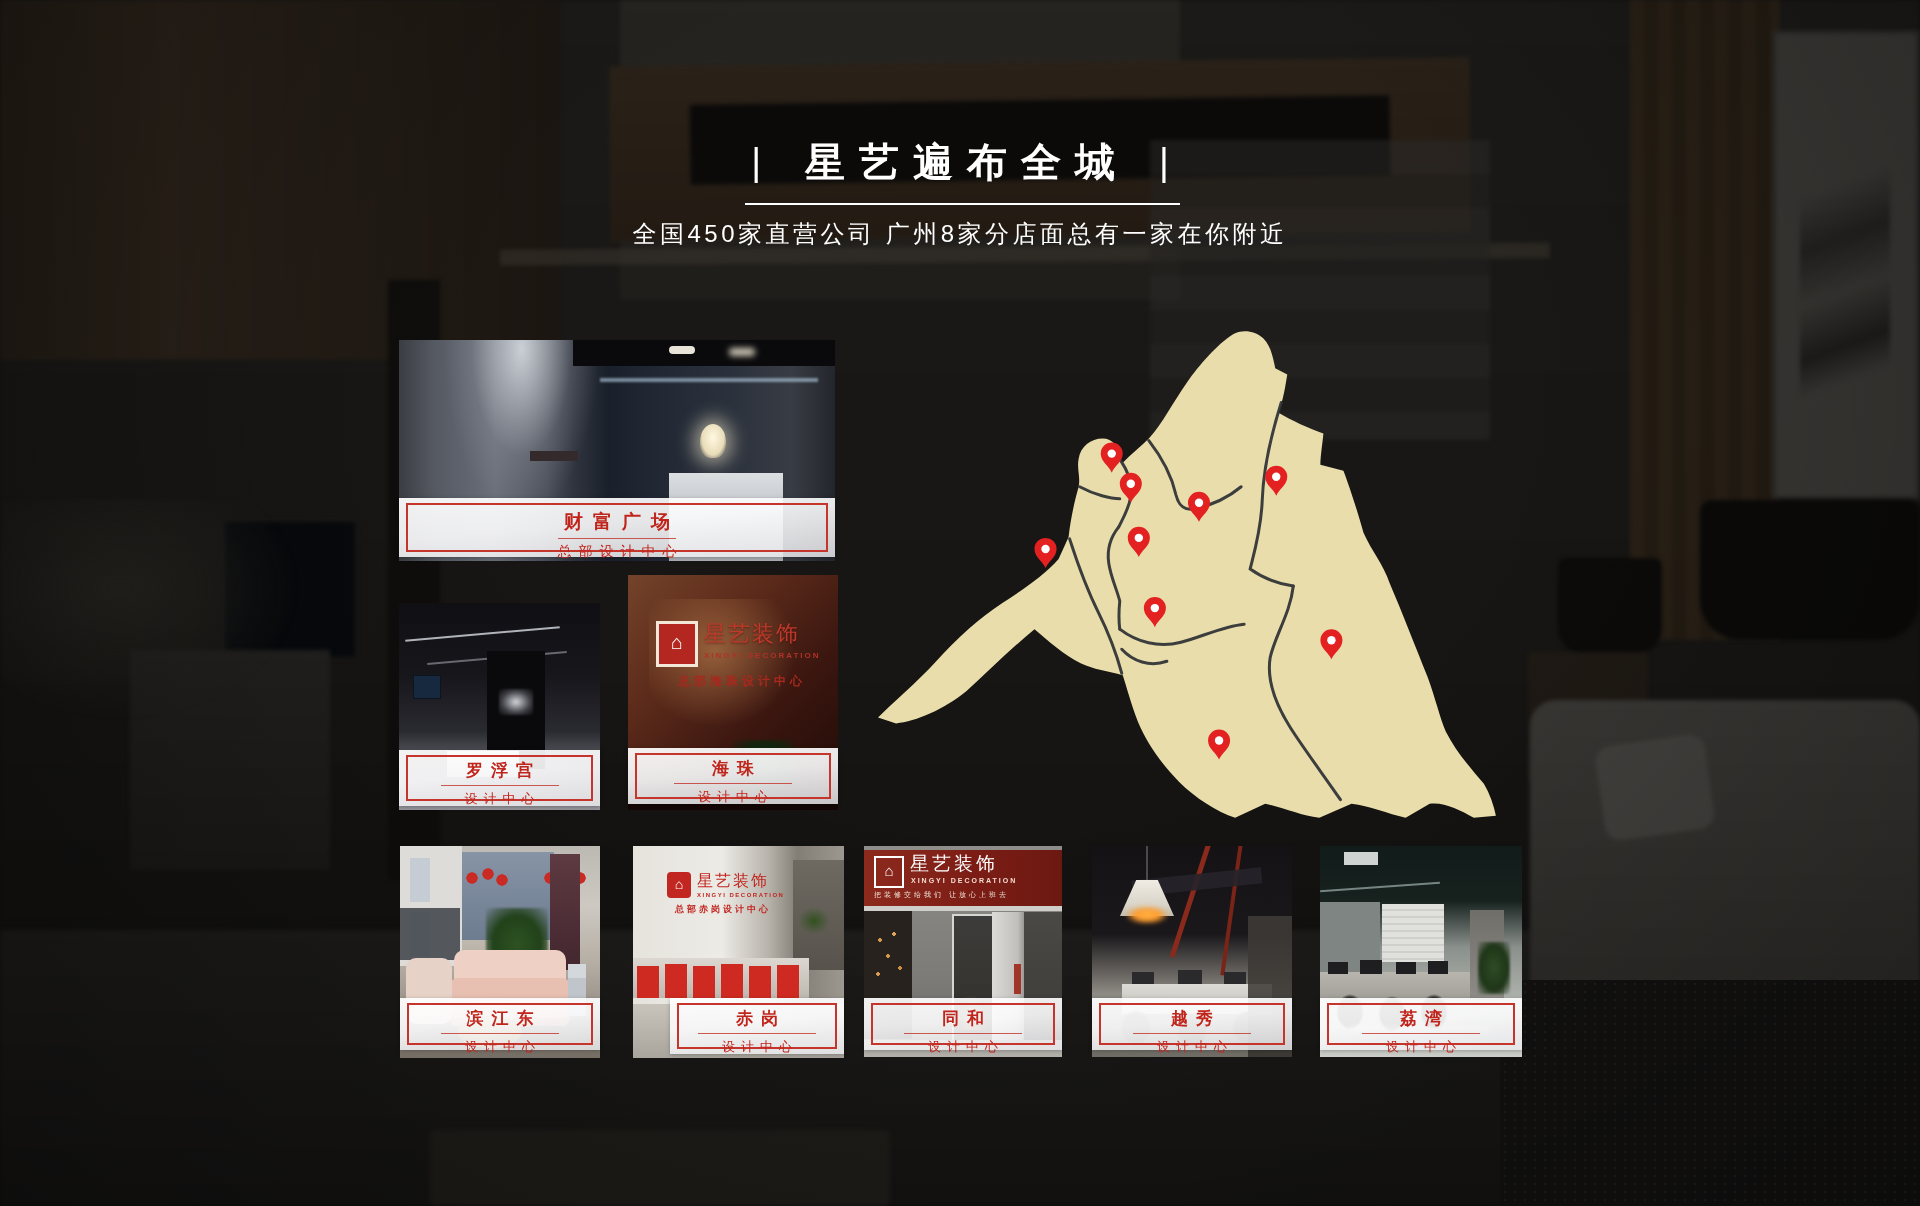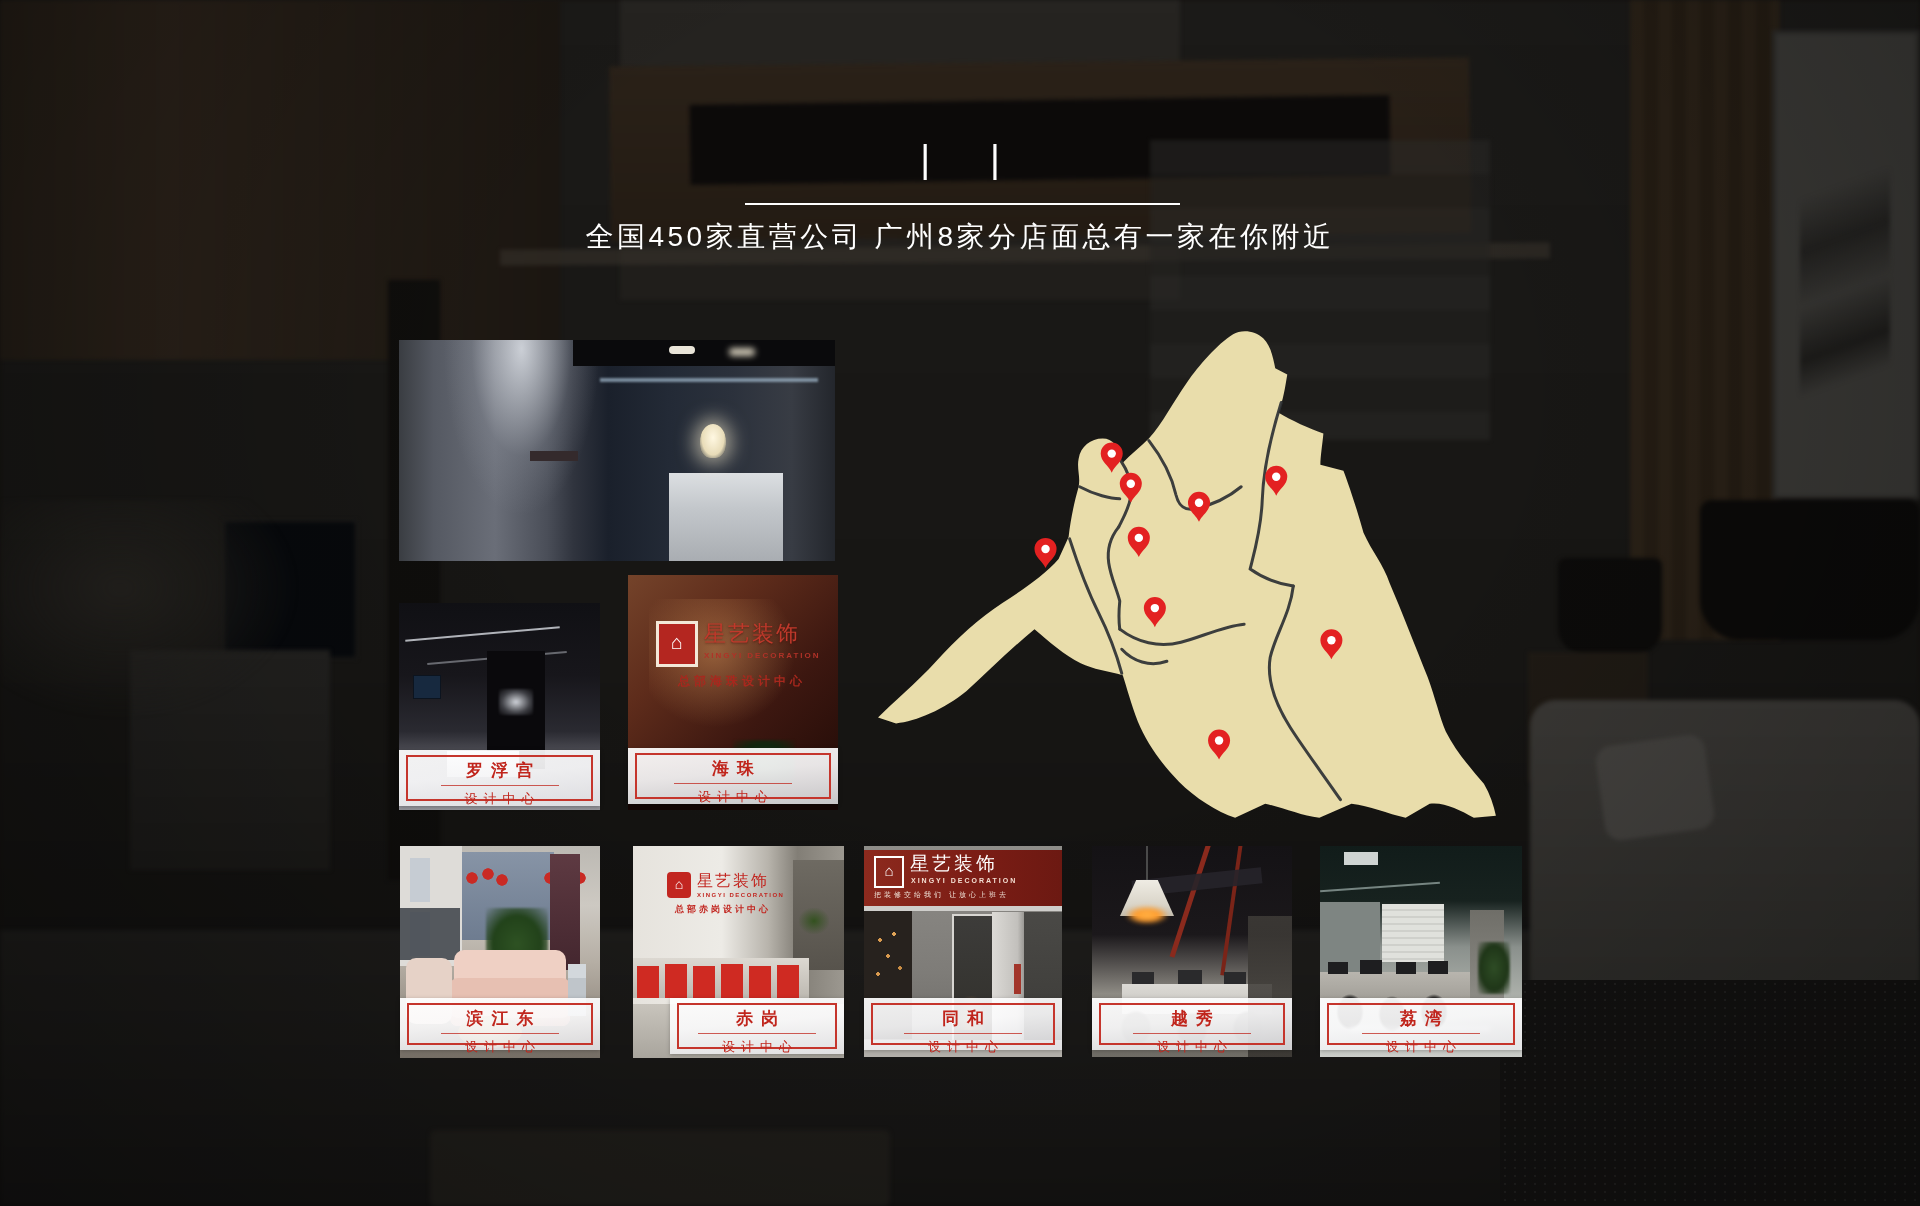--- a/index.html
+++ b/index.html
@@ -13,21 +13,21 @@
   #bg{position:absolute;inset:0;}
   #bg .blur{filter:blur(2px);}
   .vignette{position:absolute;inset:0;
     background:radial-gradient(ellipse at 52% 32%, rgba(0,0,0,0) 35%, rgba(0,0,0,.38) 100%);}
   
   .title-row{position:absolute;left:0;top:140px;width:100%;display:flex;justify-content:center;align-items:center;}
   .pipe{color:#fff;font-size:38px;font-weight:400;margin:0 30px;line-height:1;}
   h1.page-title{margin:0;color:#fff;font-size:40px;font-weight:bold;letter-spacing:14px;padding-left:14px;line-height:1.1;}
   .title-underline{position:absolute;left:745px;top:203px;width:435px;height:2px;background:#ffffff;}
   .subtitle{position:absolute;left:0;top:218px;width:100%;text-align:center;color:#ffffff;
-    font-size:28px;letter-spacing:3.5px;font-weight:400;}
+    font-size:24px;letter-spacing:3.5px;font-weight:400;}
   
   .card{position:absolute;}
   .photo{position:absolute;inset:0;overflow:hidden;}
   .card-label{position:absolute;left:0;right:0;
     background:linear-gradient(175deg, rgba(255,255,255,.93) 0%, rgba(252,252,253,.90) 45%, rgba(234,234,237,.84) 100%);
     box-shadow:0 1px 4px rgba(0,0,0,.25);}
   .label-border{position:absolute;inset:5px 7px;border:2px solid #c5352c;}
   .store-name{position:relative;color:#c0251c;font-weight:bold;text-align:center;
     font-size:17px;letter-spacing:8px;padding-left:8px;margin-top:9px;}
   .store-name.big{font-size:19px;letter-spacing:10px;padding-left:10px;margin-top:11px;}
@@ -64,20 +64,21 @@
   <div class="ab blur" style="left:1528px;top:652px;width:120px;height:130px;background:#221c15;opacity:.8;"></div>
   <div class="ab blur" style="left:1530px;top:700px;width:390px;height:330px;background:linear-gradient(180deg,#3b3936 0%,#2e2d2a 100%);border-radius:26px;"></div>
   <div class="ab blur" style="left:1600px;top:740px;width:110px;height:95px;background:#454340;border-radius:16px;transform:rotate(-8deg);"></div>
   <div class="ab" style="left:1500px;top:980px;width:420px;height:226px;background-color:#141312;background-image:radial-gradient(rgba(110,110,110,.16) 1px, transparent 1.6px);background-size:10px 8px;"></div>
   <div class="ab blur" style="left:430px;top:1130px;width:460px;height:76px;background:#211f1b;border-radius:6px;"></div>
   <div class="vignette"></div>
 </div>
 
 <div class="title-row">
   <span class="pipe">|</span>
+  <h1 class="page-title">星艺遍布全城</h1>
   <span class="pipe">|</span>
 </div>
 <div class="title-underline"></div>
 <div class="subtitle">全国450家直营公司 广州8家分店面总有一家在你附近</div>
 
 <div id="map">
   <svg width="652" height="492" viewBox="0 0 650 490" xmlns="http://www.w3.org/2000/svg">
     <path fill="#e9ddab" d="M 6 386
       C 20 372 44 352 64 330 C 84 308 108 286 130 272 C 150 259 172 244 186 228
       L 196 206 C 198 188 202 170 206 156 C 208 146 204 138 206 128
@@ -148,20 +149,26 @@
   <div class="photo">
     <div class="ab" style="inset:0;background:linear-gradient(90deg,#3a3d42 0%,#555962 8%,#6a6e78 22%,#4a4e58 34%,#30343e 40%,#1a202b 48%,#232a36 62%,#2b313c 76%,#383c44 90%,#23262c 100%);"></div>
     <div class="ab" style="left:10%;top:0;width:36%;height:80%;background:radial-gradient(ellipse at 50% 5%, rgba(223,227,233,.85) 0%, rgba(150,155,165,.25) 45%, transparent 70%);"></div>
     <div class="ab" style="left:40%;top:0;width:60%;height:26px;background:#0a0a0c;"></div>
     <div class="ab" style="left:62%;top:6px;width:26px;height:8px;background:#e8e4d8;border-radius:4px;box-shadow:60px 2px 6px #cfc8b6;"></div>
     <div class="ab" style="left:46%;top:38px;width:50%;height:4px;background:#a9c2d6;opacity:.65;filter:blur(1px);"></div>
     <div class="ab" style="left:30%;top:50%;width:48px;height:10px;background:#342a2c;"></div>
     <div class="ab" style="left:62%;top:60%;width:26%;height:40%;background:linear-gradient(180deg,#dcdfe2 0%,#c3c7cb 40%,#a9adb2 100%);"></div>
     <div class="ab" style="left:69%;top:38%;width:26px;height:34px;background:radial-gradient(ellipse at 50% 40%, #fff8e2 0%, #e8dcb8 60%, transparent 100%);border-radius:50% 50% 40% 40%;box-shadow:0 0 18px 6px rgba(255,244,214,.55);"></div>
   </div>
+  <div class="card-label" style="top:158px;height:59px;">
+    <div class="label-border"></div>
+    <div class="store-name big">财富广场</div>
+    <div class="divider"></div>
+    <div class="store-type big">总部设计中心</div>
+  </div>
 </div>
 
 <div class="card" style="left:399px;top:603px;width:201px;height:207px;">
   <div class="photo">
     <div class="ab" style="inset:0;background:linear-gradient(180deg,#101014 0%,#17161b 35%,#2a2a31 62%,#7e7e86 86%,#96969c 100%);"></div>
     <div class="ab" style="left:6px;top:30px;width:155px;height:2px;background:#d8dce2;opacity:.8;transform:rotate(-5deg);"></div>
     <div class="ab" style="left:28px;top:54px;width:140px;height:2px;background:#b9bec6;opacity:.5;transform:rotate(-5deg);"></div>
     <div class="ab" style="left:88px;top:48px;width:58px;height:118px;background:#0a090c;"></div>
     <div class="ab" style="left:100px;top:86px;width:34px;height:26px;background:radial-gradient(ellipse, rgba(232,236,242,.9) 0%, rgba(180,185,195,.3) 60%, transparent 100%);filter:blur(1px);"></div>
     <div class="ab" style="left:14px;top:72px;width:26px;height:22px;background:#17293f;border:1px solid #0c141f;"></div>

